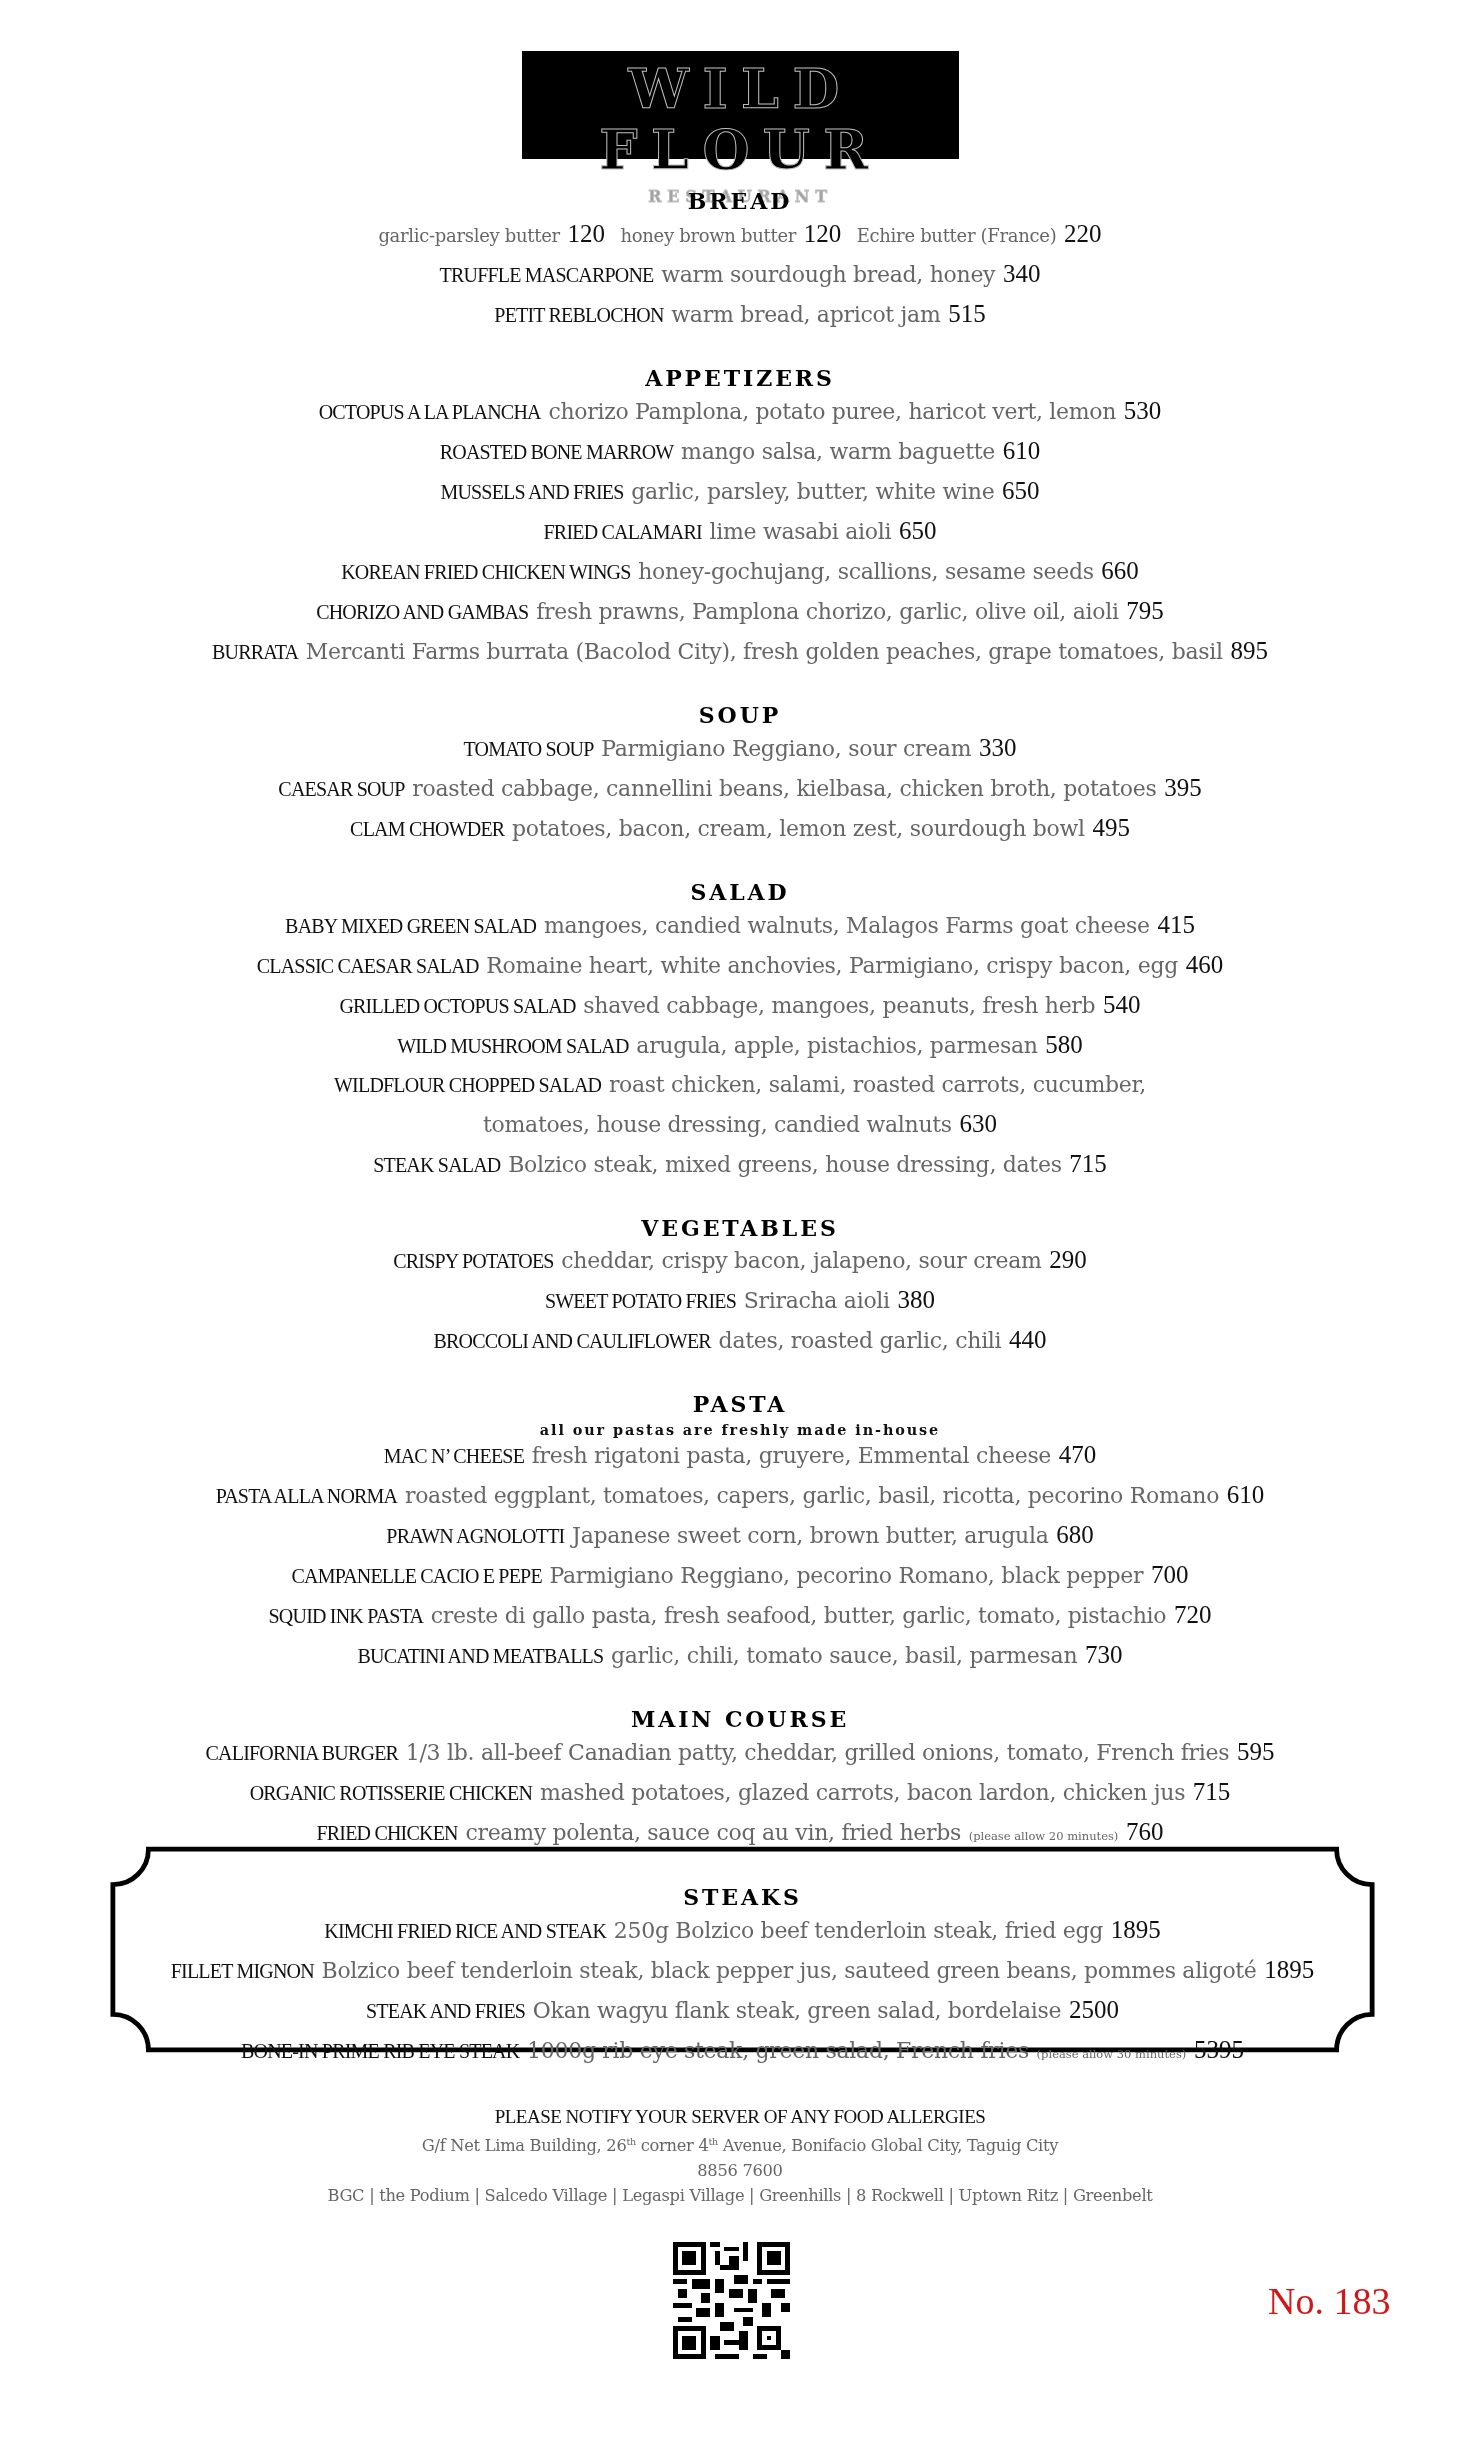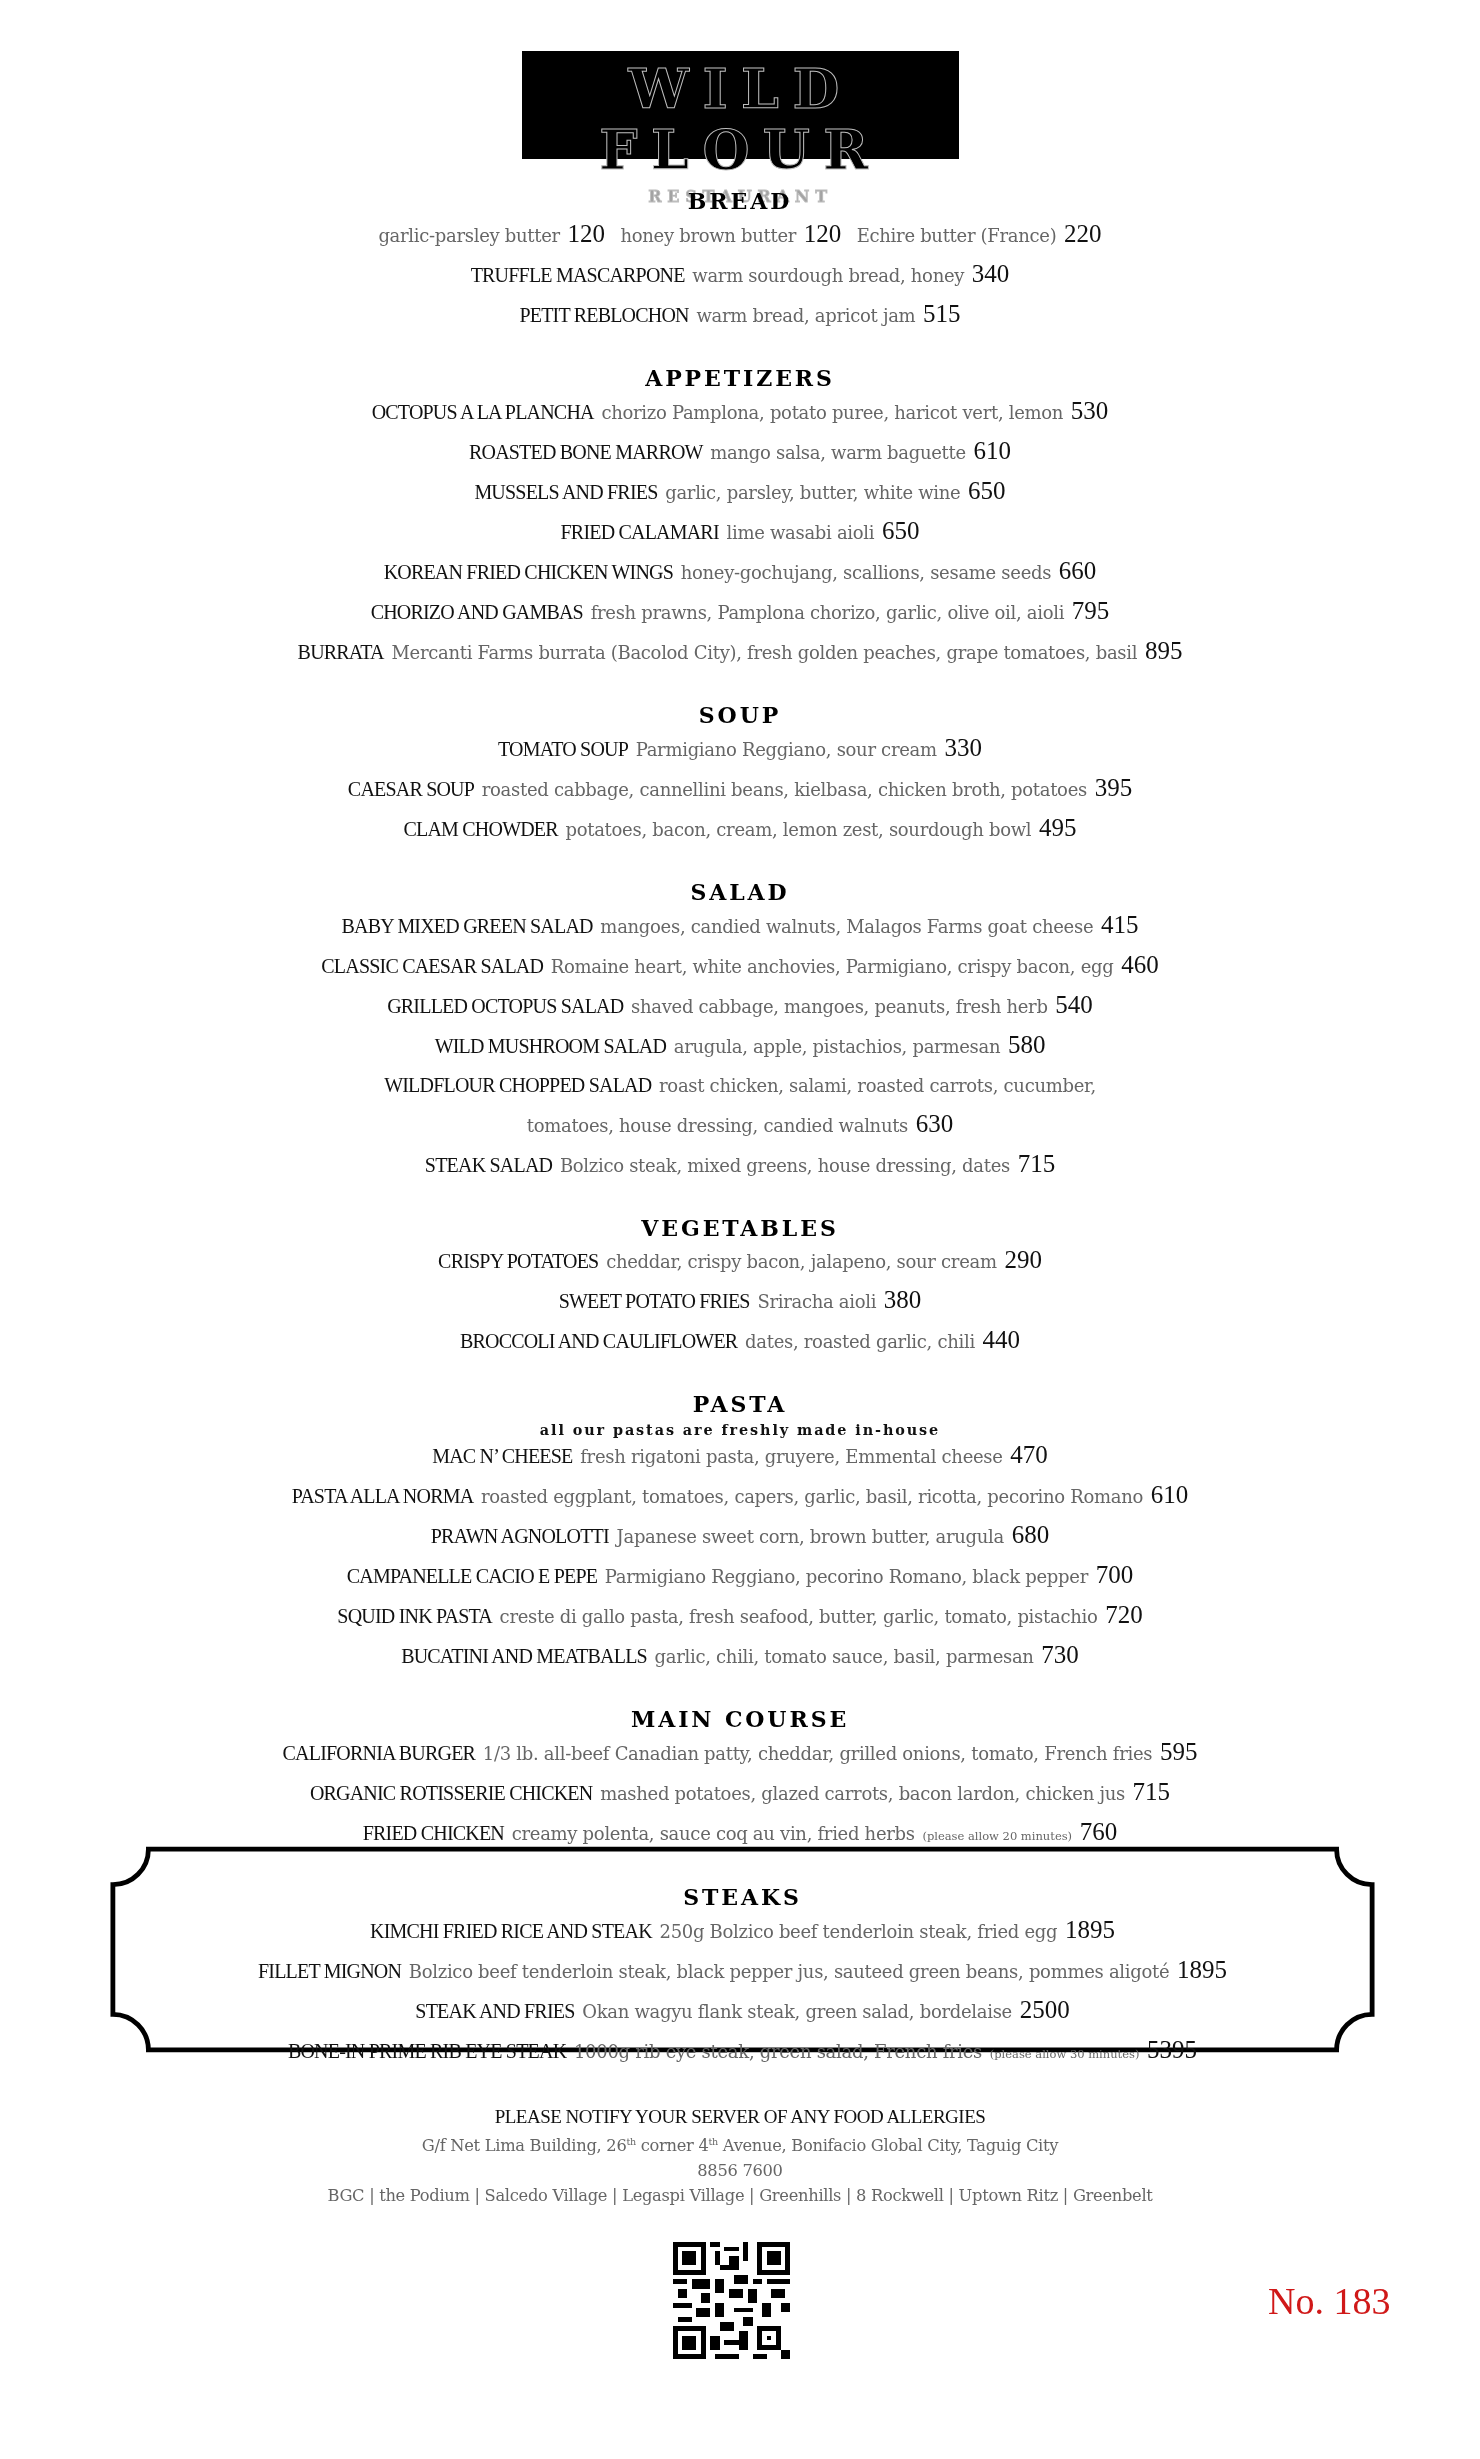--- a/index.html
+++ b/index.html
@@ -16,21 +16,21 @@
   .menu { position: absolute; left: 0; top: 187px; width: 1480px; text-align: center; }
   .section { margin-bottom: 26px; }
   .sec-title { font-family: "DejaVu Serif", serif; font-weight: 900; font-size: 22px;
                letter-spacing: 2.9px; line-height: 29px; margin-bottom: 1.9px; color: #000;
                transform: scaleY(1.05); }
   .sec-note { font-family: "DejaVu Serif", serif; font-weight: bold; font-size: 14.4px;
               letter-spacing: 1.9px; line-height: 17.3px; }
   .item { font-size: 0; line-height: 32px; white-space: nowrap; }
   .item .name { font-family: "Liberation Serif", serif; font-size: 20px; color: #111;
                 letter-spacing: -0.8px; }
-  .item .desc { font-family: "DejaVu Serif", serif; font-size: 18px; color: #666;
+  .item .desc { font-family: "DejaVu Serif", serif; font-size: 22px; color: #666;
                 font-weight: 300; letter-spacing: -0.3px; }
   .item .small { font-family: "DejaVu Serif", serif; font-size: 11.5px; color: #666; }
   .item .price { font-family: "Liberation Serif", serif; font-size: 25px; color: #111; }
   .sp { display: inline-block; width: 7.7px; }
   .bread-line .desc { font-size: 18px; }
   .steaks-wrap { position: absolute; left: 110px; top: 1846px; width: 1265px; height: 233px; }
   .steaks-wrap svg { position: absolute; left: 0; top: 0; }
   .steaks-inner { position: absolute; left: 0; top: 37px; width: 100%; text-align: center; }
   .footer { position: absolute; left: 0; top: 2104px; width: 1480px; text-align: center; }
   .allergy { font-family: "Liberation Serif", serif; font-size: 19px; letter-spacing: -0.5px;

